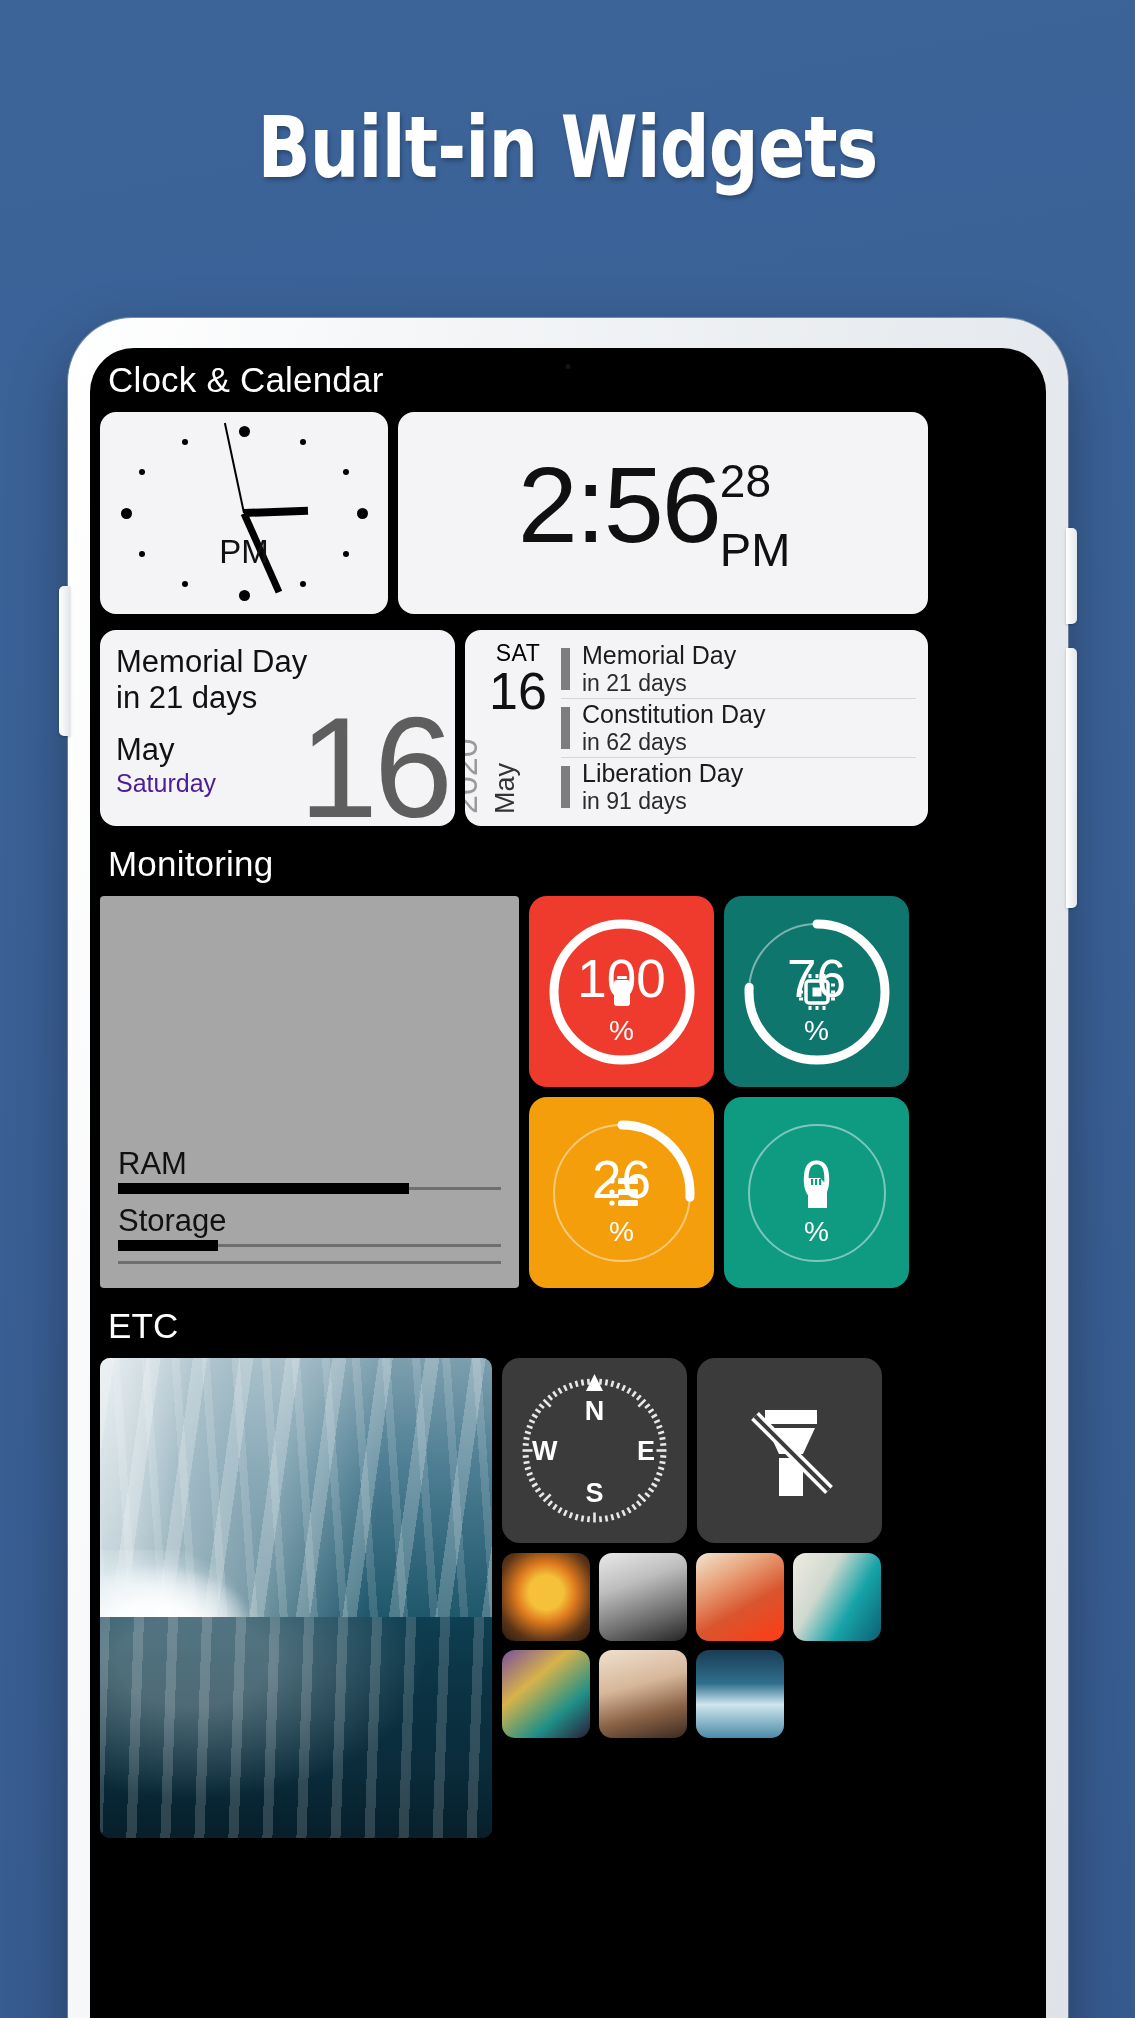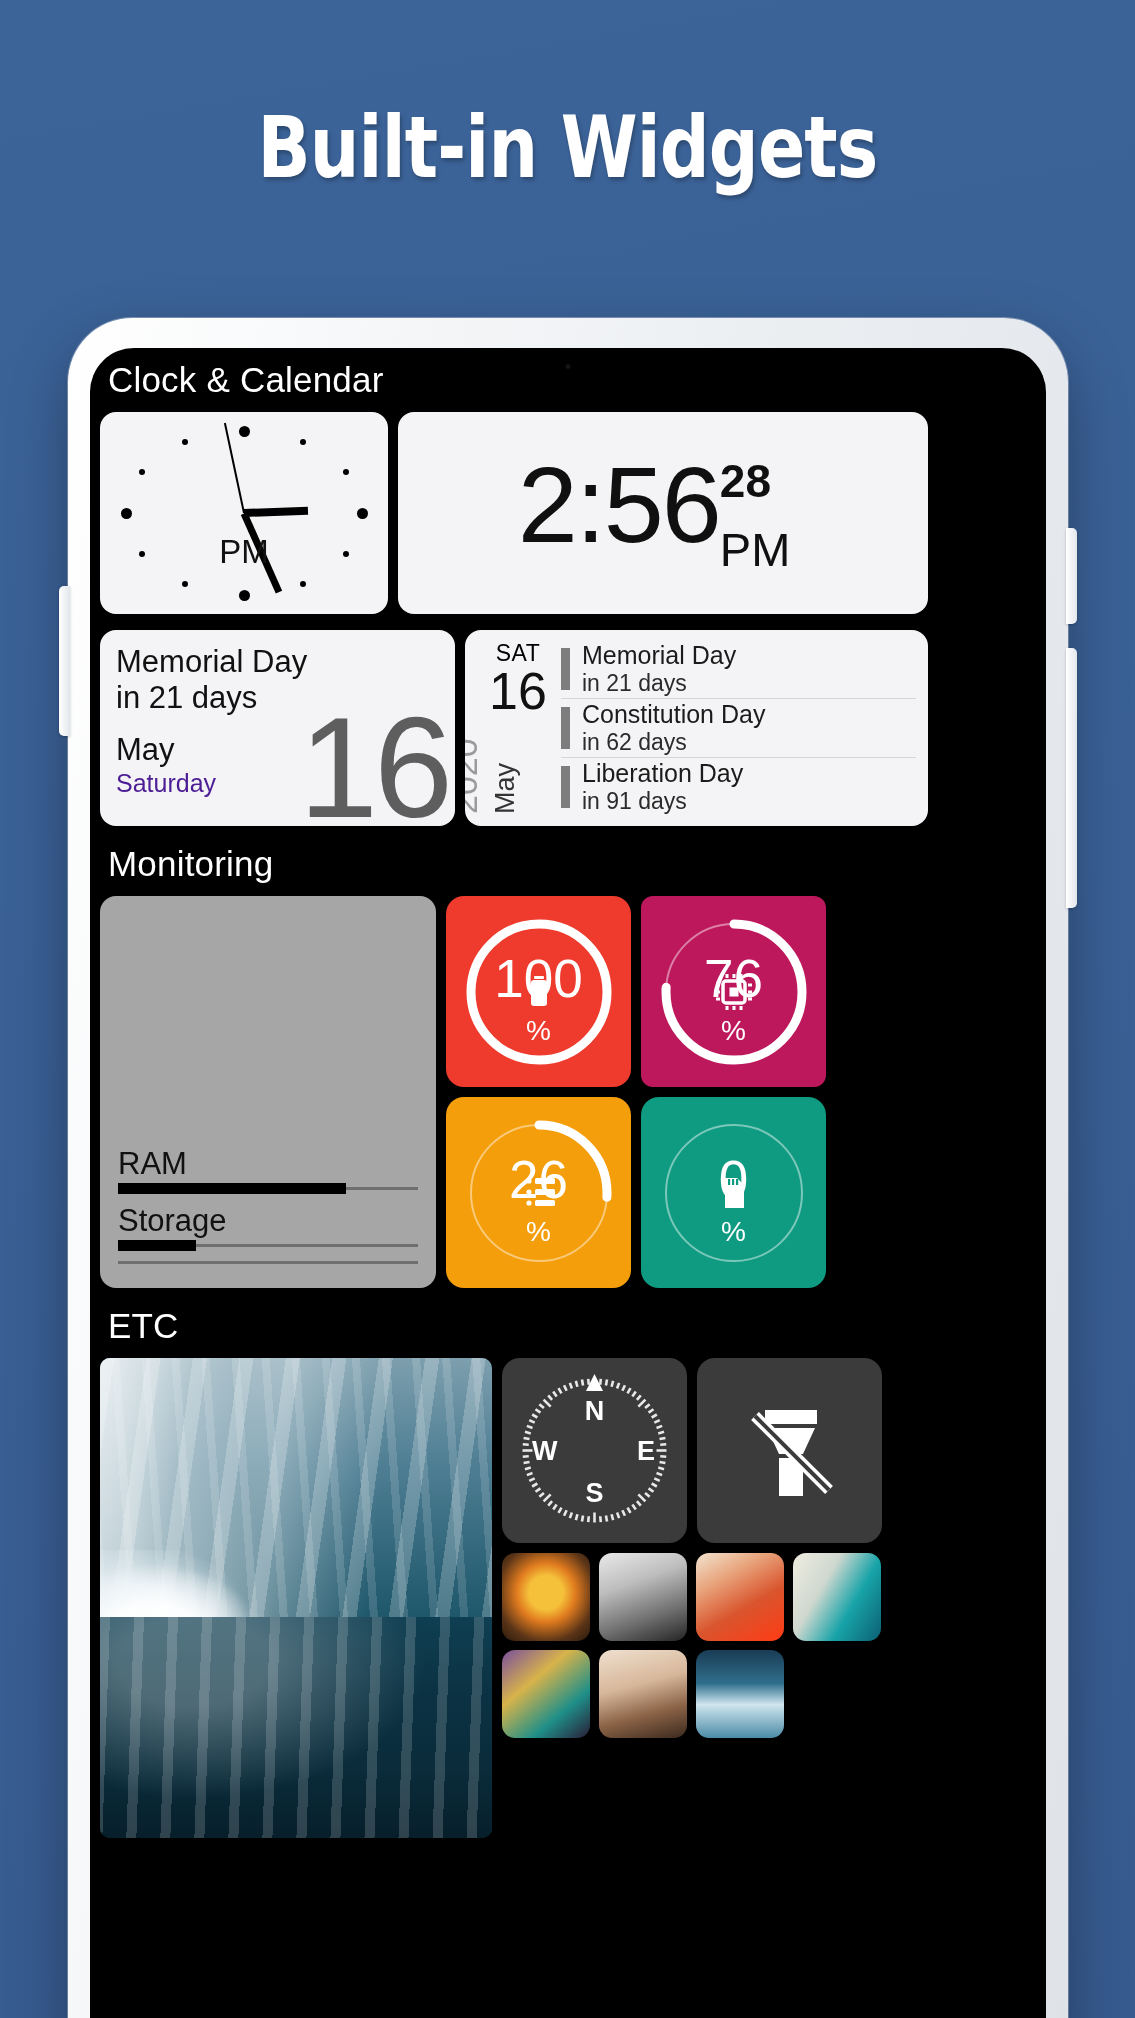--- a/index.html
+++ b/index.html
@@ -87,21 +87,21 @@
     position: absolute; left: 50%; top: 60%;
     transform: translateX(-50%);
     font-size: 33px; color: #111;
   }
 
   
   .digital-card { width: 530px; height: 202px; display: flex; align-items: center; justify-content: center; }
   .dig-inner { display: flex; align-items: flex-start; padding-right: 18px; }
   .dig-time { font-size: 108px; line-height: 0.95; color: #101010; letter-spacing: -2px; }
   .dig-right { display: flex; flex-direction: column; margin-top: 4px; }
-  .dig-sec { font-size: 46px; color: #101010; line-height: 1; font-weight: bold; }
+  .dig-sec { font-size: 46px; color: #101010; line-height: 1; }
   .dig-ampm { font-size: 47px; color: #101010; line-height: 1; margin-top: 22px; }
 
   
   .cal-card { width: 355px; height: 196px; padding: 14px 16px; }
   .cal-ev { font-size: 31px; color: #111; line-height: 1.15; }
   .cal-sub { font-size: 31px; color: #111; line-height: 1.15; }
   .cal-mo { font-size: 31px; color: #111; margin-top: 16px; line-height: 1.2; }
   .cal-dow { font-size: 25px; color: #4c1d95; line-height: 1.2; }
   .cal-bignum {
     position: absolute; right: 6px; bottom: -24px;
@@ -125,23 +125,23 @@
   }
   .lc-right { flex: 1; display: flex; flex-direction: column; }
   .lc-item { flex: 1; display: flex; align-items: center; border-bottom: 1px solid #d6d6d6; }
   .lc-item:last-child { border-bottom: none; }
   .lc-bar { width: 9px; height: 42px; background: #7d7d7d; margin-right: 12px; flex: none; }
   .lc-txt-title { font-size: 25px; color: #1b1b1b; line-height: 1.15; }
   .lc-txt-sub { font-size: 23px; color: #2b2b2b; line-height: 1.15; }
 
   
   .mon-card {
-    width: 336px; height: 392px;
+    width: 419px; height: 392px;
     background: #a6a6a6;
-    border-radius: 16px;
+    border-radius: 4px;
     display: flex; flex-direction: column; justify-content: flex-end;
     padding: 0 18px 10px 18px;
   }
   .mon-row { margin-bottom: 14px; }
   .mon-label { font-size: 31px; color: #111; line-height: 1.1; margin-bottom: 6px; }
   .mon-track { height: 3px; background: #6f6f6f; position: relative; }
   .mon-fill { position: absolute; left: 0; top: -4px; height: 11px; background: #000; }
 
   
   .gauge-col { display: flex; flex-direction: column; gap: 10px; }
@@ -336,21 +336,21 @@
               </svg>
               <svg class="g-icon" width="44" height="44" viewBox="-22 -22 44 44">
                 <g fill="#ffffff">
                   <rect x="-5" y="-16" width="10" height="3" rx="1"></rect>
                   <rect x="-8" y="-12" width="16" height="26" rx="3"></rect>
                 </g>
               </svg>
               <div class="g-val">100</div>
               <div class="g-pct">%</div>
             </div>
-            <div class="gauge" style="background: #be185d; border-radius: 12px;">
+            <div class="gauge" style="background: #0f766e;">
               <svg width="160" height="160" viewBox="0 0 160 160">
                 <circle cx="80" cy="80" r="68" fill="none" stroke="rgba(255,255,255,0.45)" stroke-width="2"></circle>
                 <circle cx="80" cy="80" r="68" fill="none" stroke="#fff" stroke-width="9" stroke-linecap="round" stroke-dasharray="427.2566008882119" stroke-dashoffset="102.54158421317085" transform="rotate(-90 80 80)"></circle>
               </svg>
               <svg class="g-icon" width="44" height="44" viewBox="-22 -22 44 44">
                 <g fill="#ffffff">
                   <rect x="-11" y="-11" width="22" height="22" rx="3" fill="none" stroke="#fff" stroke-width="3.5"></rect>
                   <rect x="-4.5" y="-4.5" width="9" height="9" fill="#fff"></rect>
                   <rect x="-8.5" y="-18" width="3" height="4"></rect>
                   <rect x="-1.5" y="-18" width="3" height="4"></rect>

